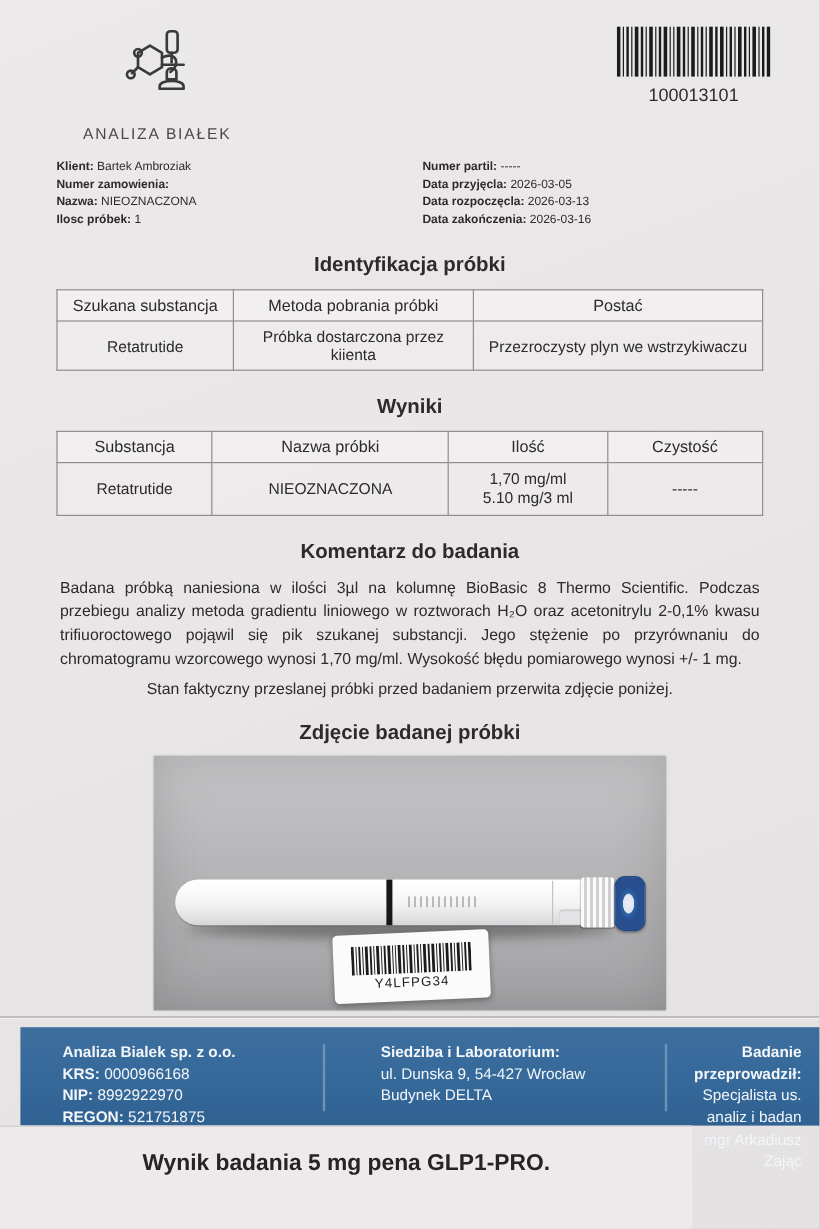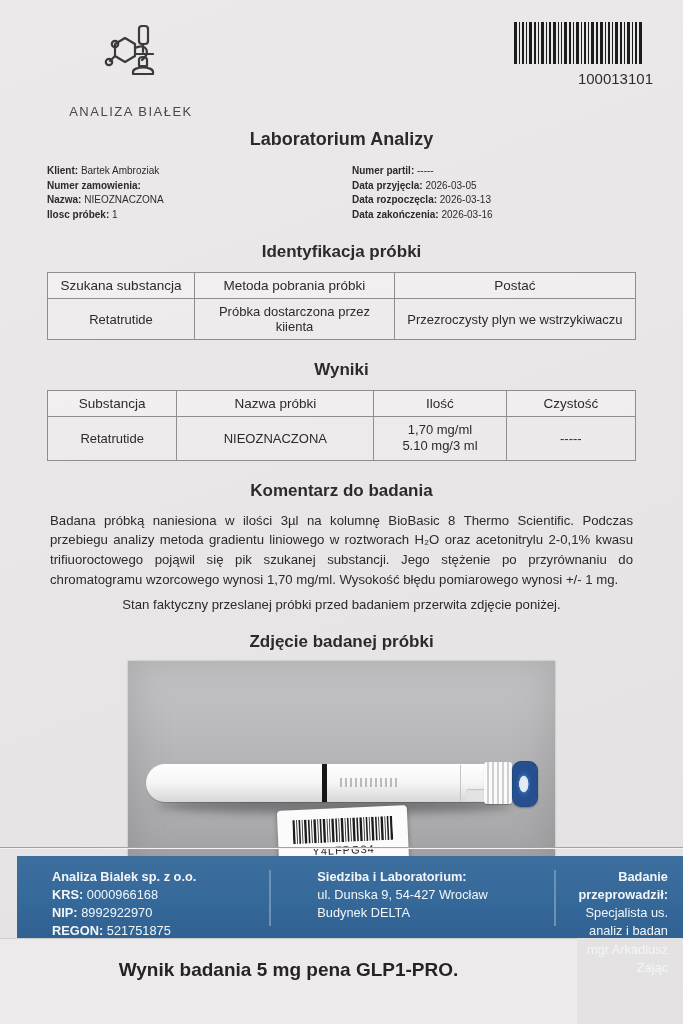--- a/index.html
+++ b/index.html
@@ -7,21 +7,21 @@
     position:relative; width:683px; height:1024px; margin:0 auto;
     background:linear-gradient(160deg,#ece9ea 0%, #e9e6e7 45%, #e4e1e3 100%);
     font-family:"Liberation Sans", sans-serif; color:#2c2a2b; overflow:hidden;
   }
   
   .header { display:flex; justify-content:space-between; align-items:flex-start; padding:22px 30px 0 46px; }
   .logo-block { width:170px; text-align:center; }
   .logo-icon { display:block; margin:0 auto; }
   .logo-text { margin-top:20px; font-size:13px; letter-spacing:1.5px; color:#4a4849; }
   .barcode-block { width:150px; text-align:center; }
-  .barcode-num { margin-top:2px; font-size:15px; color:#2e2c2d;text-align:right; }
+  .barcode-num { margin-top:2px; font-size:15px; color:#2e2c2d; }
 
   .doc-title { text-align:center; font-size:18px; font-weight:bold; margin-top:10px; }
 
   
   .info { display:flex; padding:14px 21px 0 47px; font-size:10px; line-height:1.45; }
   .info-col-left { width:305px; }
   .info-col-right { flex:1; }
   .info-line b { font-weight:bold; }
 
   .section-heading { text-align:center; font-size:17px; font-weight:bold; margin-top:20px; }
@@ -139,21 +139,20 @@
         <rect class="bc" x="110" y="0" width="1" height="42"></rect>
           <rect class="bc" x="113" y="0" width="3" height="42"></rect>
         <rect class="bc" x="118" y="0" width="1" height="42"></rect>
           <rect class="bc" x="121" y="0" width="2" height="42"></rect>
         <rect class="bc" x="125" y="0" width="3" height="42"></rect>
       </svg>
       <div class="barcode-num">100013101</div>
     </div>
   </div>
 
-  <div class="doc-title">Laboratorium Analizy</div>
 
   <div class="info">
     <div class="info-col-left">
       <div class="info-line"><b>Klient:</b> <span>Bartek Ambroziak</span></div>
       <div class="info-line"><b>Numer zamowienia:</b> <span></span></div>
       <div class="info-line"><b>Nazwa:</b> <span>NIEOZNACZONA</span></div>
       <div class="info-line"><b>Ilosc próbek:</b> <span>1</span></div>
     </div>
     <div class="info-col-right">
       <div class="info-line"><b>Numer partil:</b> <span>-----</span></div>

